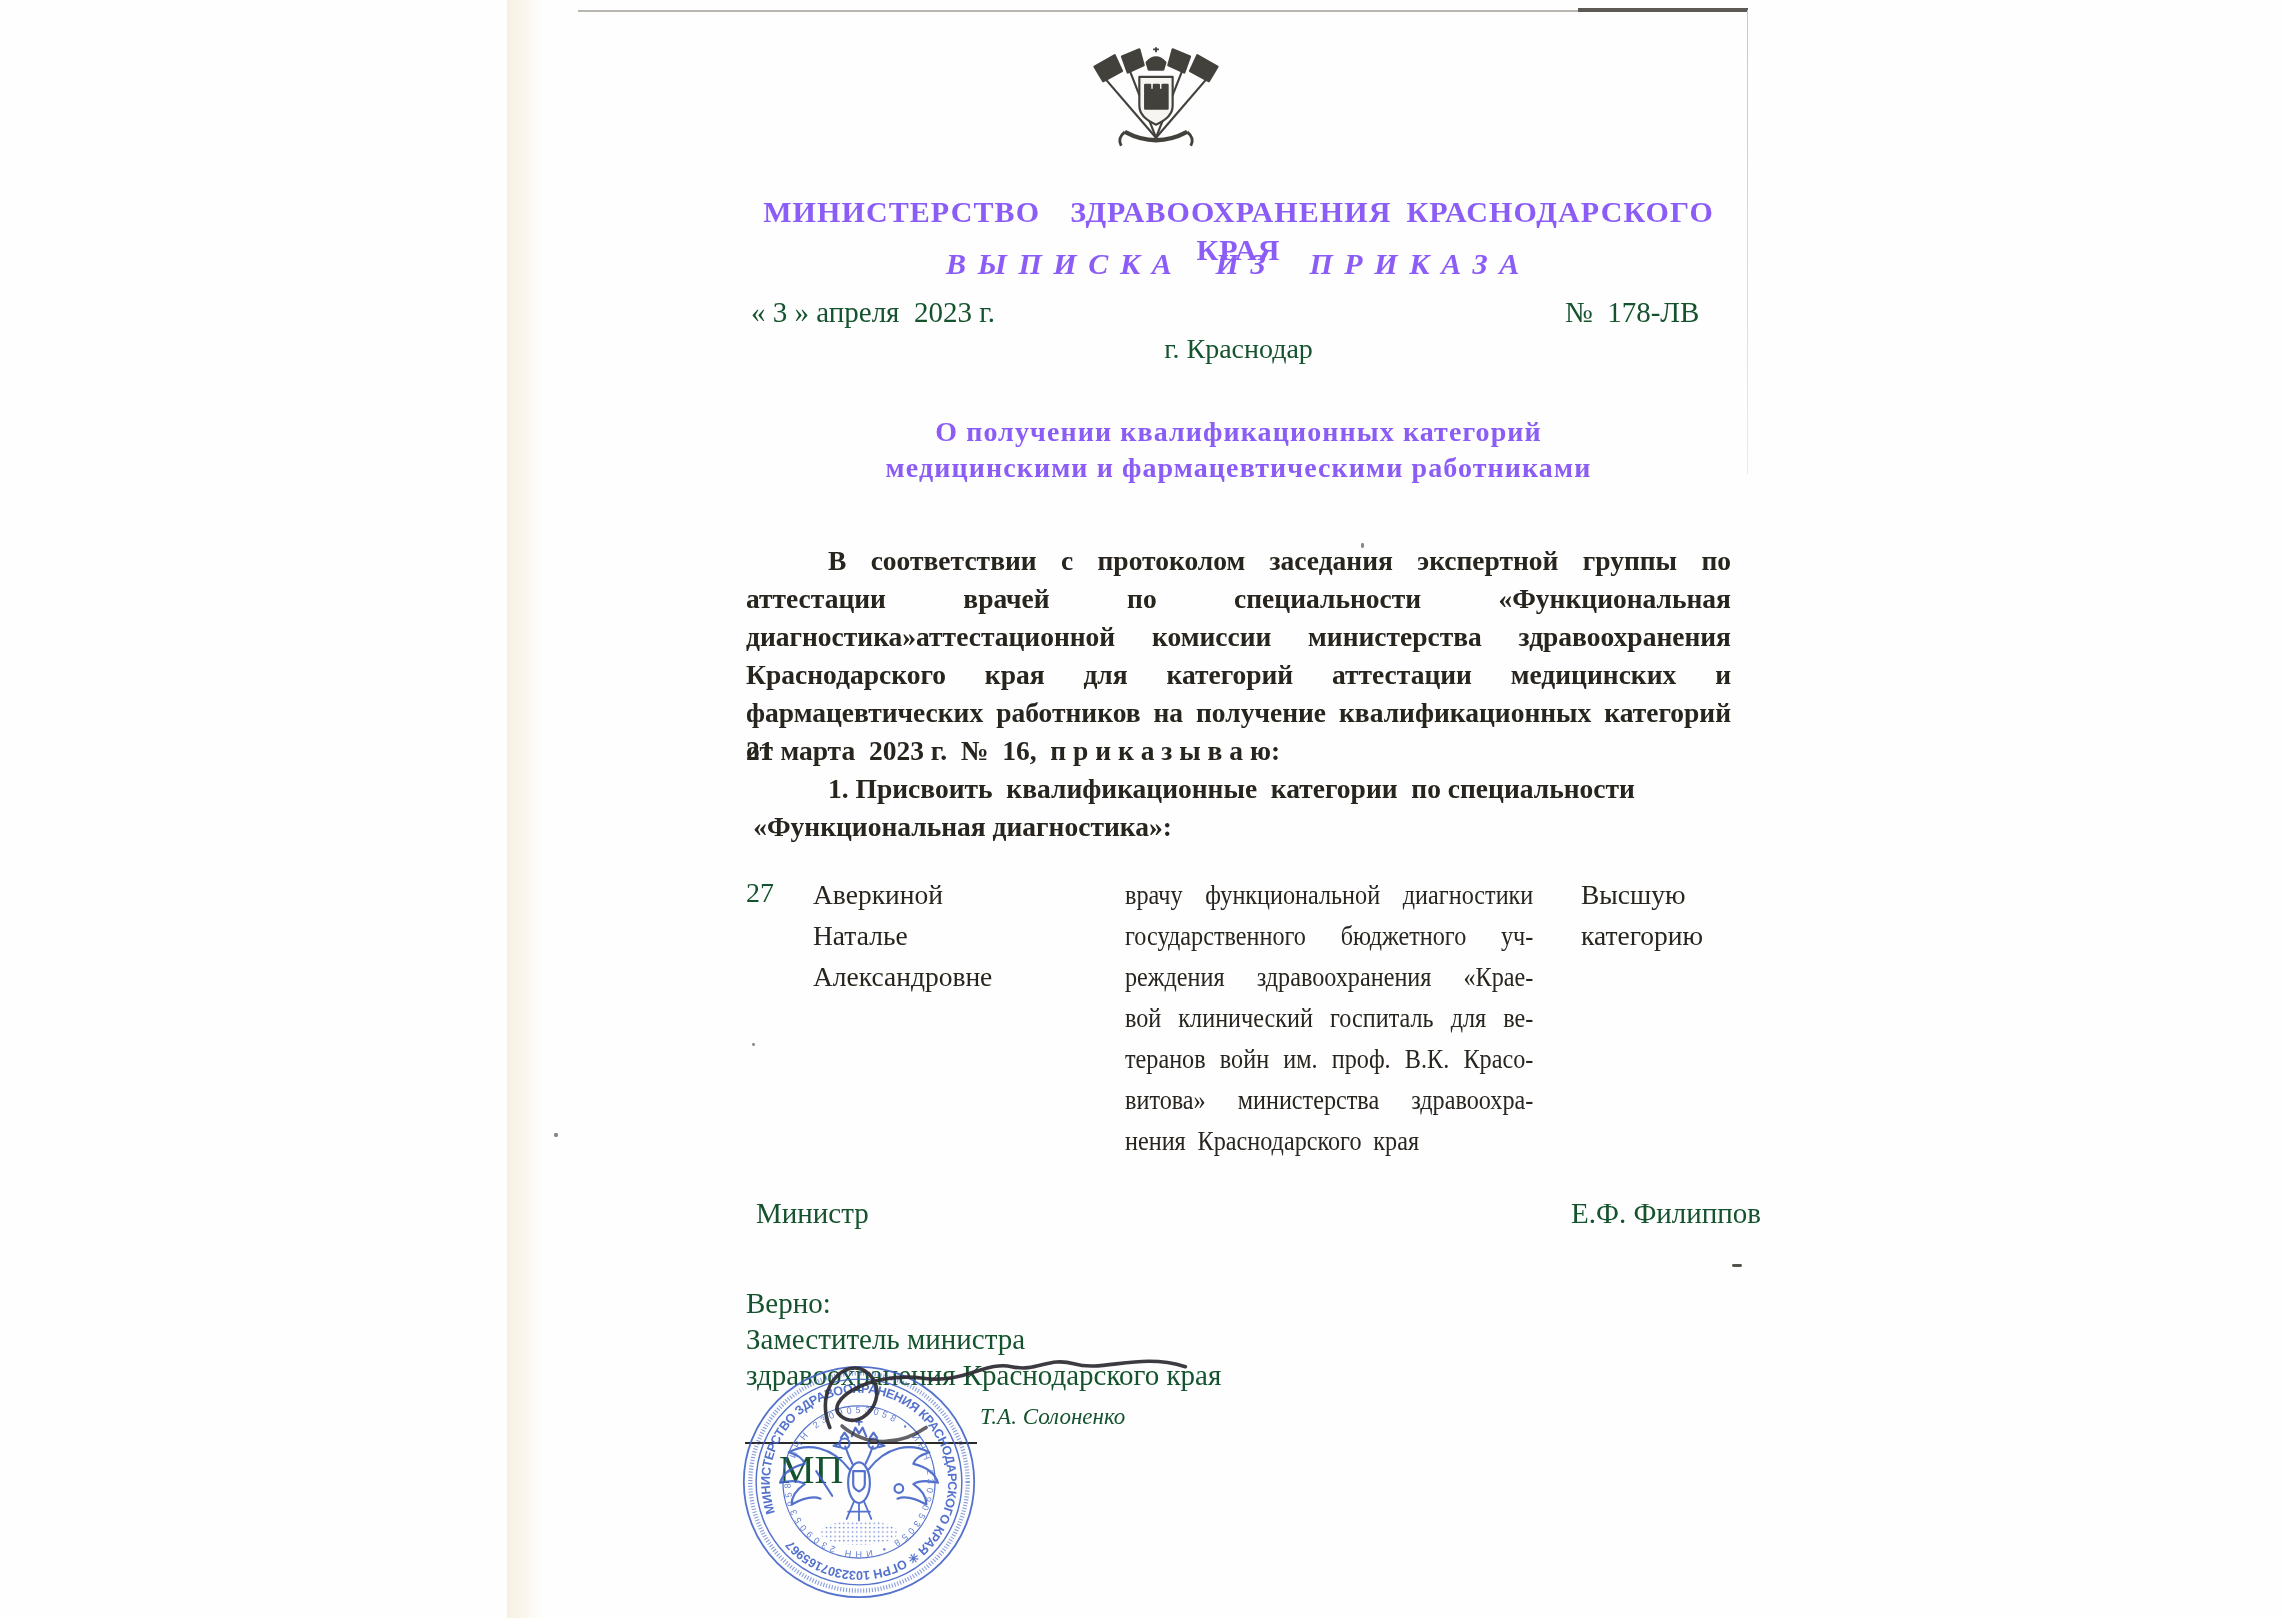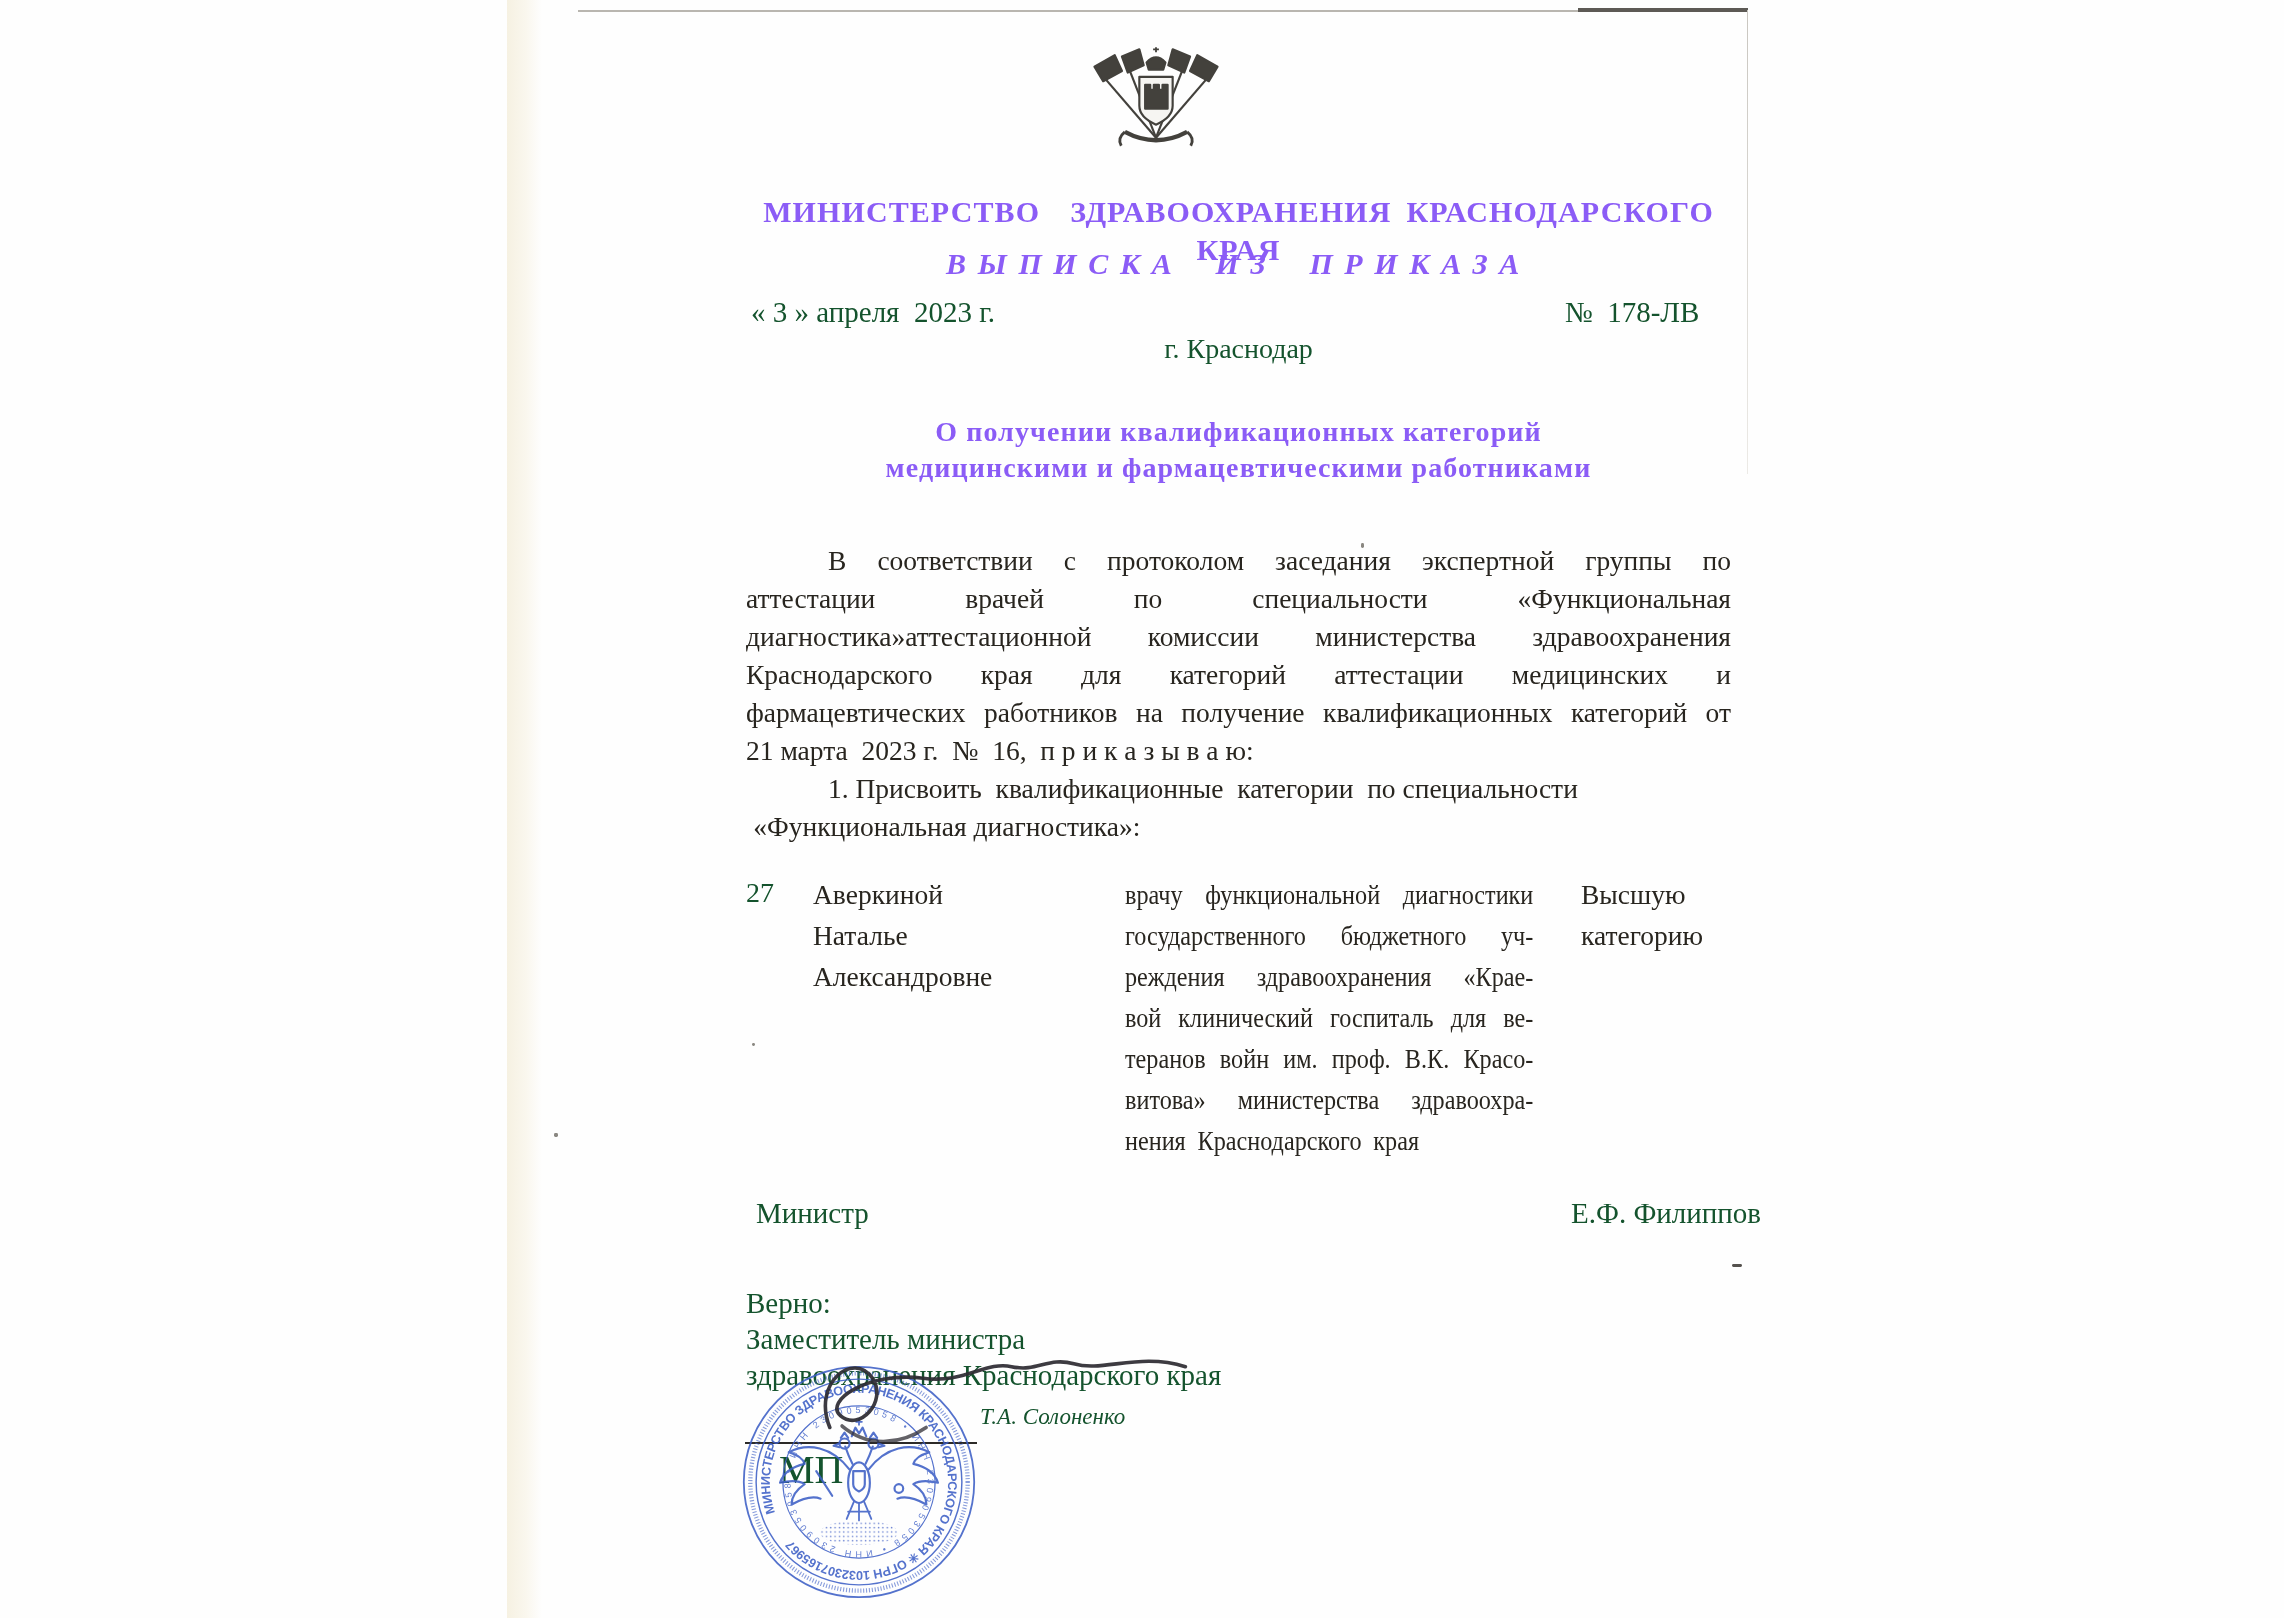--- a/index.html
+++ b/index.html
@@ -23,21 +23,21 @@
   
   .ministry{left:735px;top:193px;width:1007px;font-size:30px;letter-spacing:1.1px;word-spacing:6.5px;}
   .doctype{left:735px;top:245px;width:1007px;font-size:30px;letter-spacing:11.6px;word-spacing:13px;font-style:italic;}
   .dateline{left:751px;top:293px;font-size:29px;}
   .ordernum{left:1565px;top:293px;font-size:29px;}
   .cityline{left:735px;top:330px;width:1007px;font-size:28px;}
 
   .subject{left:735px;top:414px;width:1007px;font-size:28px;line-height:36px;letter-spacing:1.1px;}
 
   
-  .body{left:746px;top:542px;width:985px;}
+  .body{left:746px;top:542px;width:985px;font-weight:bold;}
   .pline{display:block;height:38px;font-size:27.5px;line-height:38px;white-space:pre-wrap;color:#28251f;}
   .pline.justify{white-space:normal;text-align:justify;text-align-last:justify;}
   .pline.indent{text-indent:82px;}
   .pline.loose{word-spacing:6.5px;}
   .pline.tiny{padding-left:7.2px;}
 
   
   .rownum{left:746px;top:874px;font-size:28px;}
   .namecol{left:813px;top:874px;width:239px;}
   .namecol .pline{height:41px;line-height:41px;}

